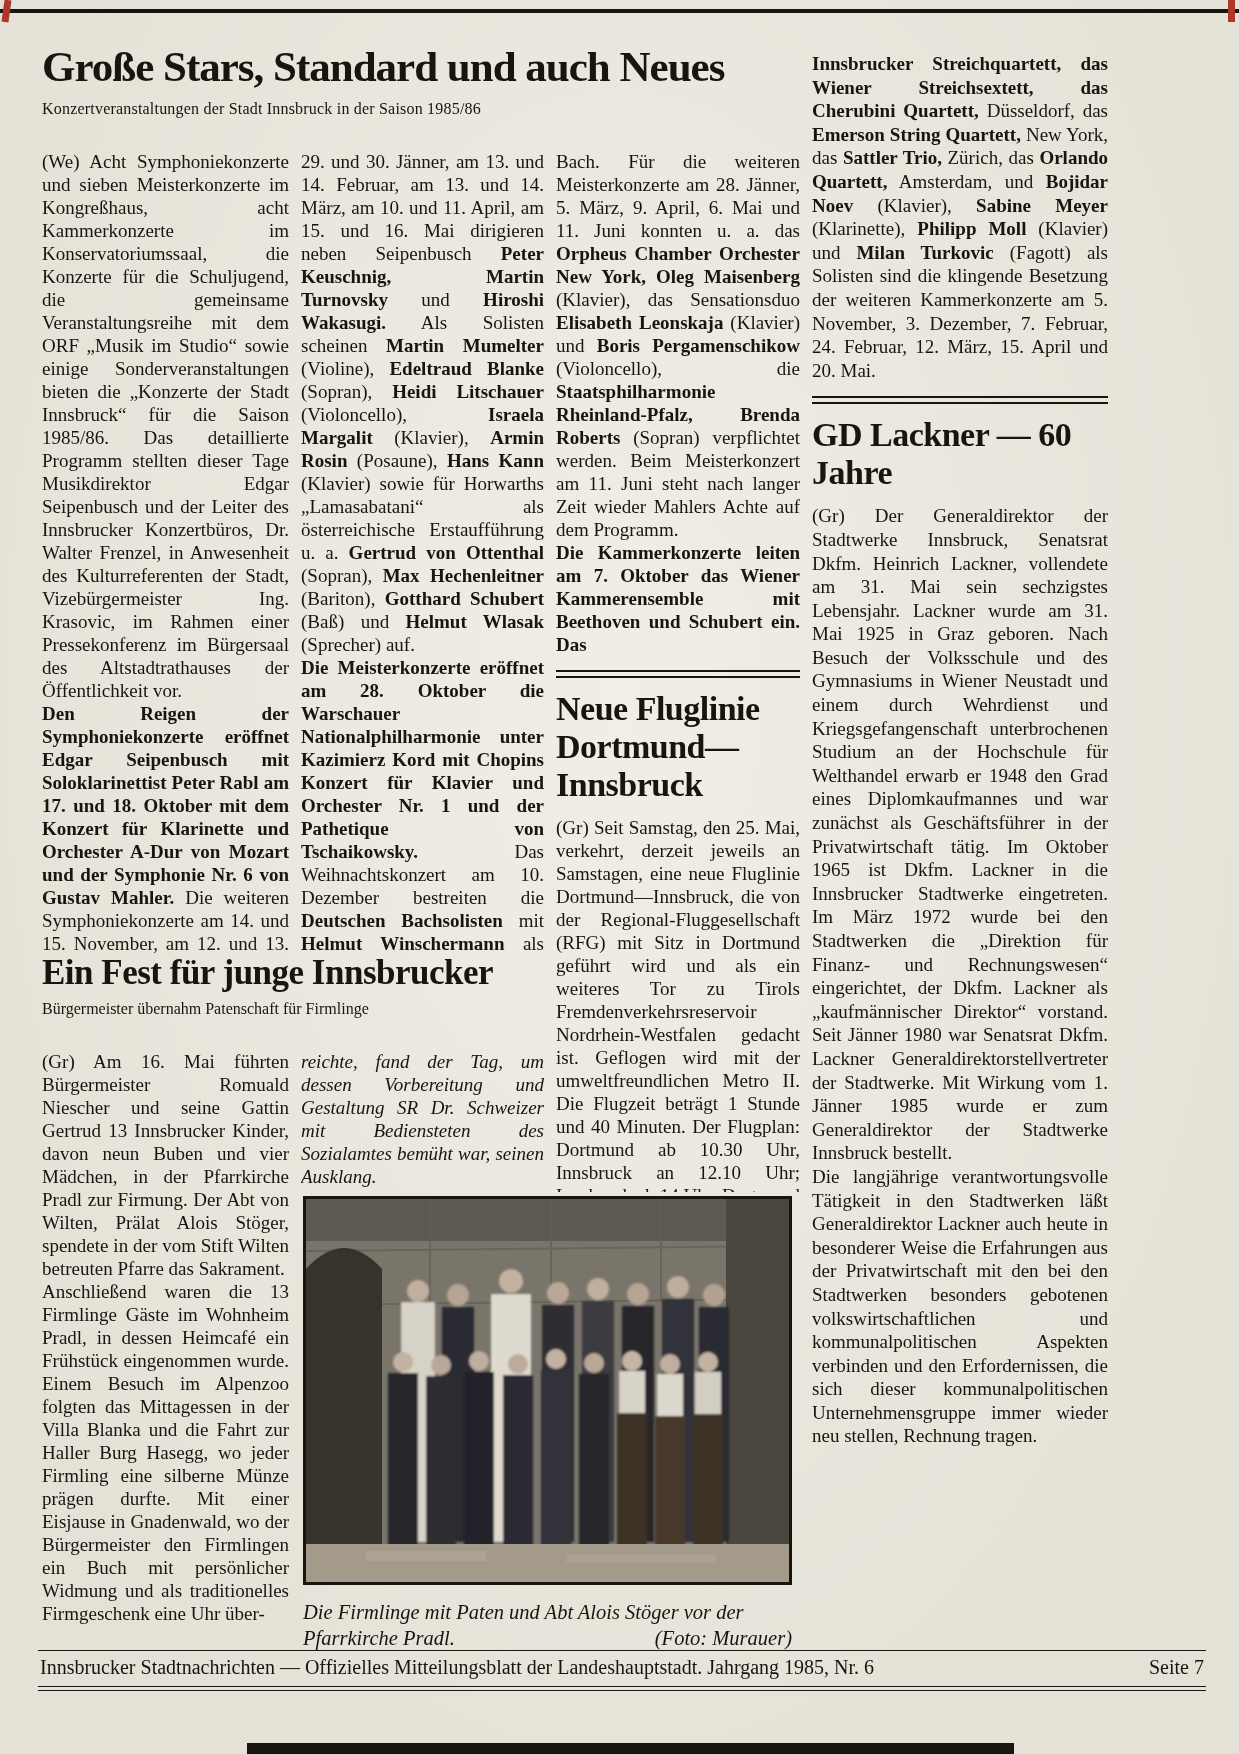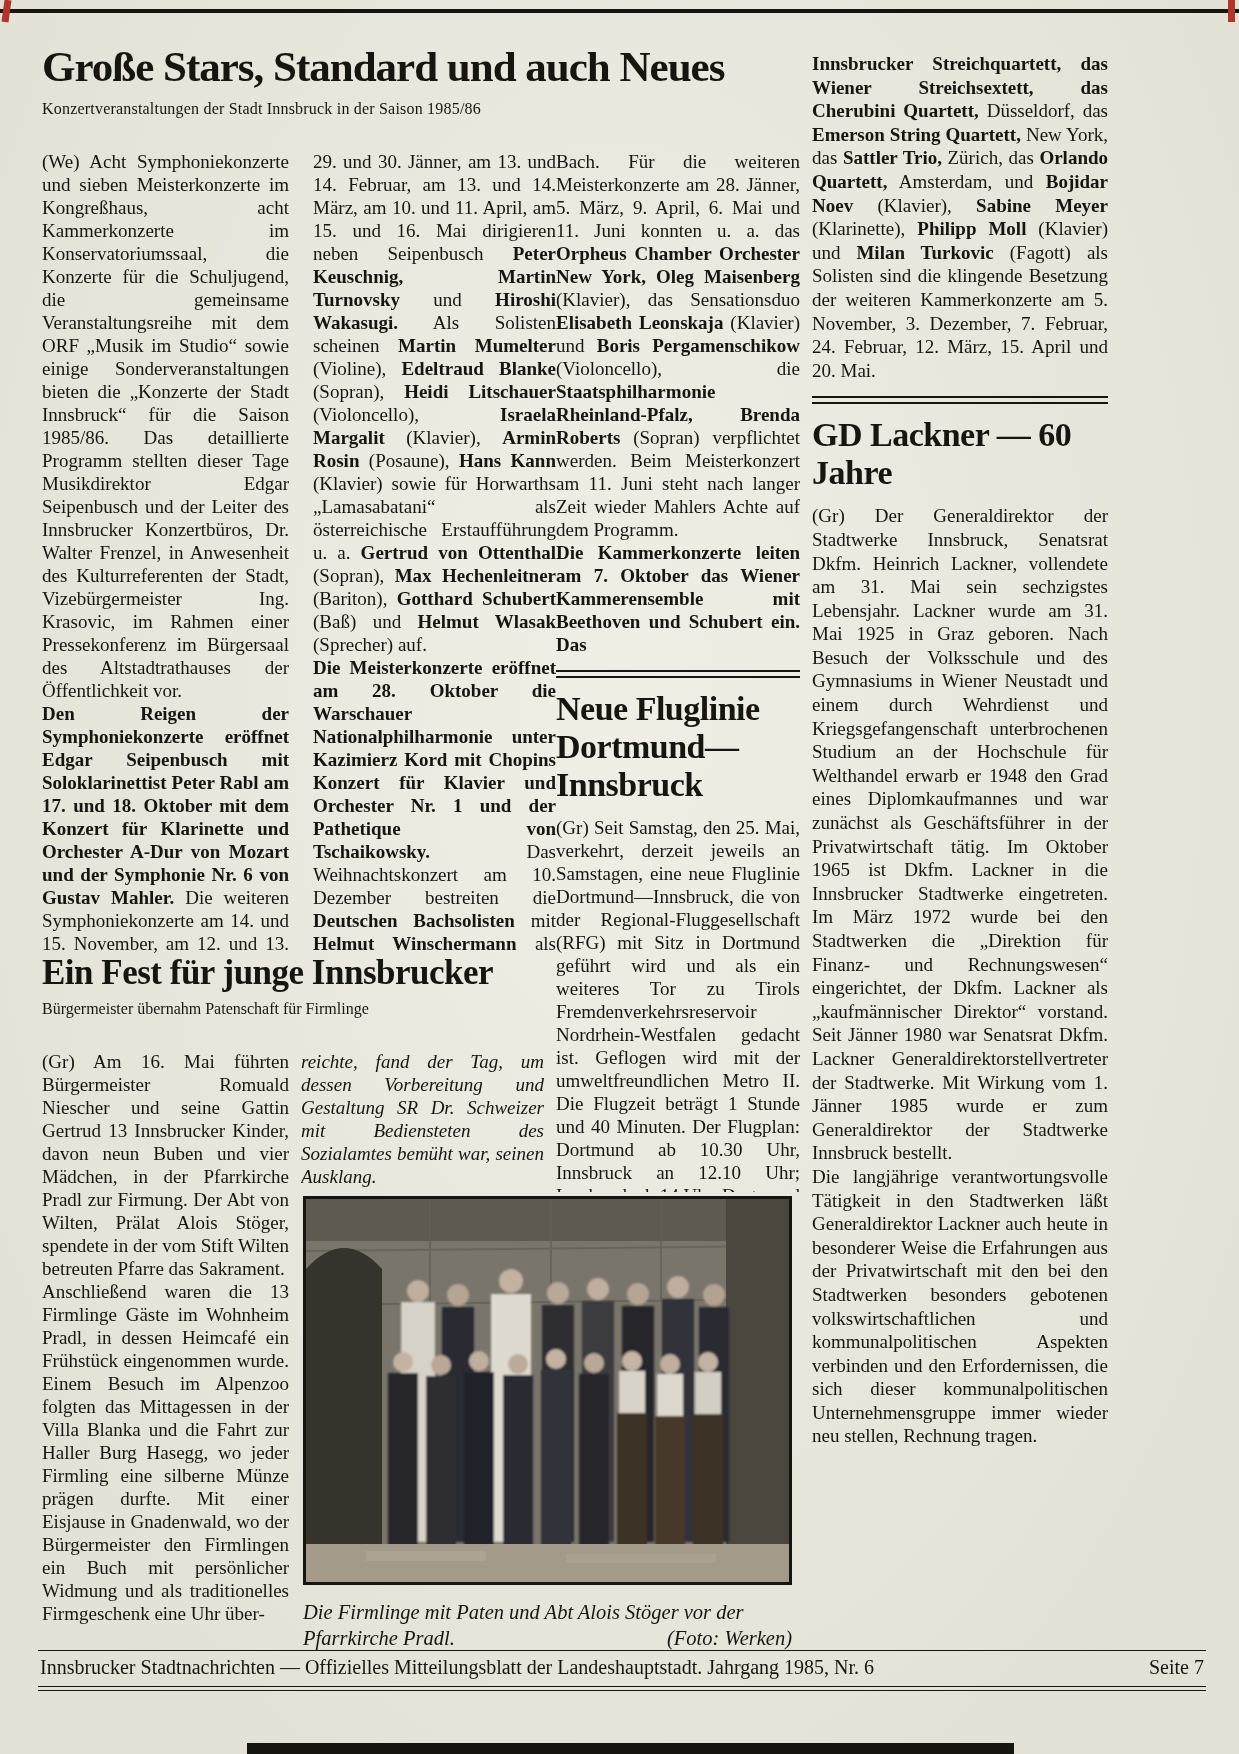--- a/index.html
+++ b/index.html
@@ -17,21 +17,21 @@
   .reg-mark { position:absolute; width:7px; height:22px; background:#b0352b; top:0; }
   .reg-mark.left  { left:3px;  transform:rotate(8deg); }
   .reg-mark.right { left:1228px; }
 
   .main-head { position:absolute; left:42px; top:42px; width:775px; }
   h1 { margin:0; font-size:43px; line-height:49px; font-weight:bold; letter-spacing:-1px; white-space:nowrap; }
   .subhead { font-size:16px; margin-top:9px; letter-spacing:0.2px; }
 
   .col { position:absolute; top:150px; }
   .col1 { left:42px;  width:247px; max-height:806px; overflow:hidden; }
-  .col2 { left:301px; width:243px; max-height:806px; overflow:hidden;margin-left:12px; }
+  .col2 { left:301px; width:243px; max-height:806px; overflow:hidden; }
   .col3 { left:556px; width:244px; max-height:1042px; overflow:hidden; }
   .col4 { left:812px; top:52px; width:296px; max-height:1592px; overflow:hidden; }
 
   .col p { margin:0; font-size:19px; line-height:23px; text-align:justify; hyphens:auto; }
   .col4 p { font-size:19px; line-height:23.6px; }
   .col b { font-weight:bold; }
 
   .divider { border-top:2px solid #17150f; border-bottom:2px solid #17150f; height:4px; margin:14px 0 12px; }
 
   h3 { margin:4px 0 12px; font-size:34px; line-height:38px; font-weight:bold; letter-spacing:-0.5px; }
@@ -171,21 +171,21 @@
           <rect x="387" y="215" width="30" height="135" fill="#3c3026"></rect>
       </g>
       <rect x="0" y="345" width="483" height="38" fill="#a39a8a"></rect>
       <rect x="60" y="352" width="120" height="10" fill="#b0a696" opacity="0.7"></rect>
       <rect x="260" y="355" width="150" height="9" fill="#b0a696" opacity="0.6"></rect>
     </svg>
   </figure>
 
   <div class="caption">
     <span class="caption-text">Die Firmlinge mit Paten und Abt Alois Stöger vor der Pfarrkirche Pradl.</span>
-    <span class="credit">(Foto: Werken)</span>
+    <span class="credit">(Foto: Murauer)</span>
   </div>
 
   <footer class="footer">
     <div class="footer-rule-top"></div>
     <div class="footer-row">
       <span>Innsbrucker Stadtnachrichten — Offizielles Mitteilungsblatt der Landeshauptstadt. Jahrgang 1985, Nr. 6</span>
       <span>Seite 7</span>
     </div>
     <div class="footer-rule-bottom"></div>
   </footer>

